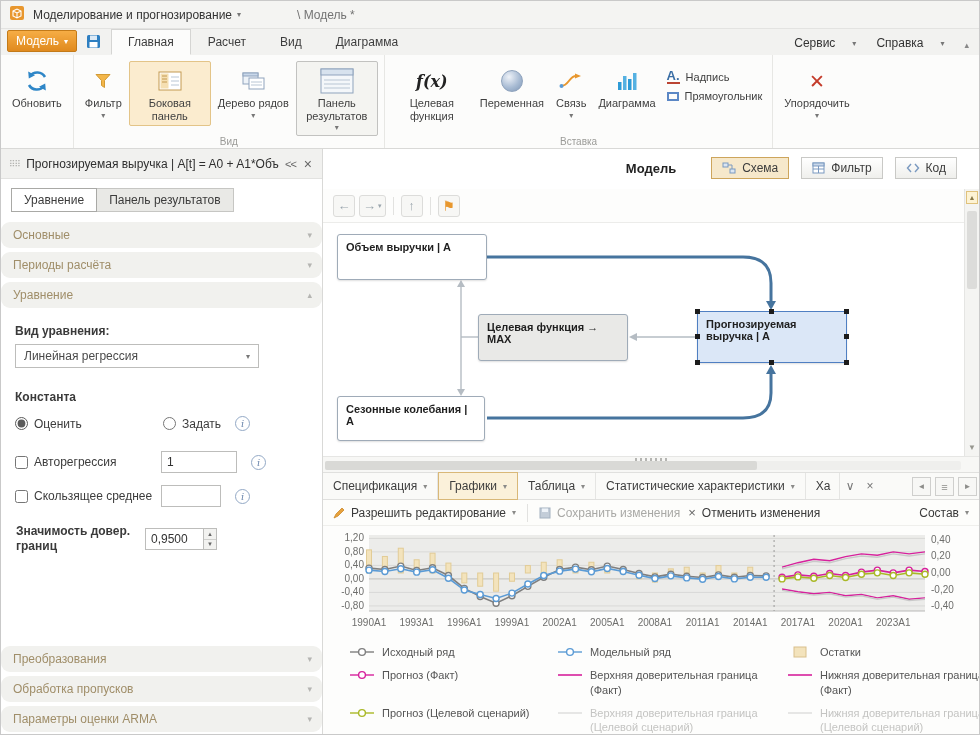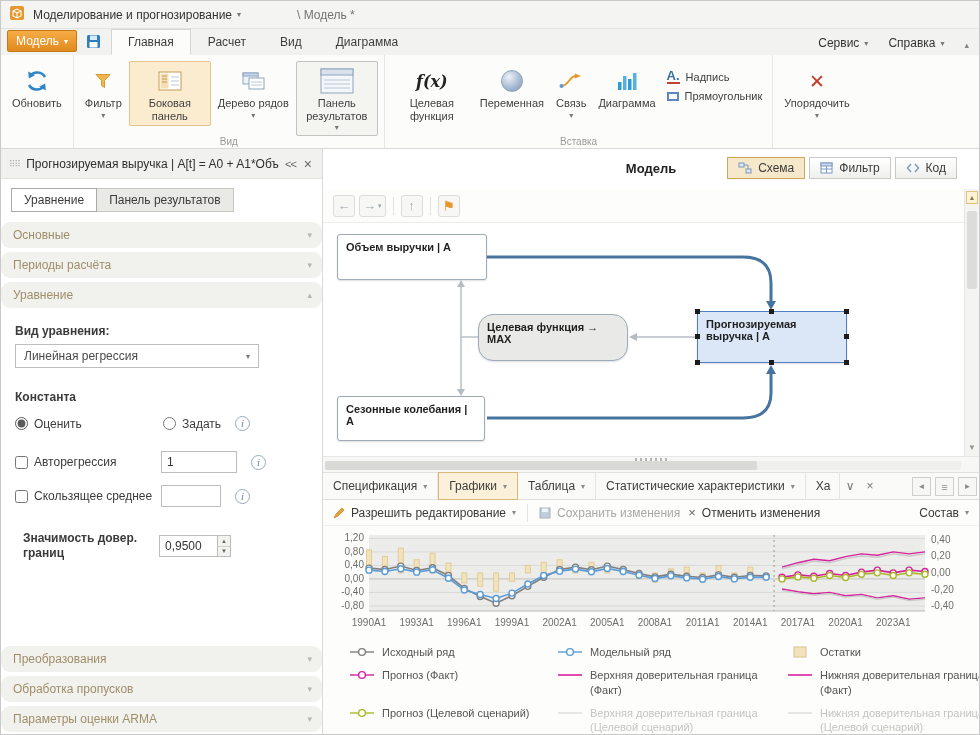--- a/index.html
+++ b/index.html
@@ -14,21 +14,21 @@
   .docpath { margin-left:48px; color:#737373; }
 
   
   #ribbon-tabs { position:absolute; left:0; top:28px; width:100%; height:26px; background:#f2f2f0; display:flex; align-items:flex-end; }
   .model-btn { margin:0 4px 3px 6px; padding:3px 8px; font-size:12px; color:#fff; background:linear-gradient(#f6ad45,#e08a1e); border:1px solid #c37a18; border-radius:2px; display:flex; align-items:center; gap:5px; cursor:pointer; font-family:inherit; }
   .model-btn .caret { color:#fff; }
   .save-btn { margin:0 6px 3px 0; width:24px; height:21px; border:1px solid transparent; background:transparent; display:grid; place-items:center; cursor:pointer; }
   .rtab { padding:5px 16px 5px; color:#3d3d3d; cursor:pointer; border:1px solid transparent; }
   .rtab.active { background:#fcfcfb; border-color:#d5d5d3; border-bottom-color:#fcfcfb; }
   .spacer { flex:1; }
-  .topmenu { display:flex; align-items:center; gap:5px; padding:5px 10px; cursor:pointer; }
+  .topmenu { display:flex; align-items:center; gap:17px; padding:5px 10px; cursor:pointer; }
   .collapse-rib { padding:5px 10px; color:#888; font-size:9px; cursor:pointer; }
 
   
   #ribbon-body { position:absolute; left:0; top:54px; width:100%; height:94px; background:#fcfcfb; border-bottom:1px solid #d9d9d7; display:flex; }
   .rgroup { position:relative; display:flex; align-items:flex-start; gap:2px; padding:6px 6px 16px; border-right:1px solid #e7e7e4; }
   .glabel { position:absolute; bottom:1px; left:0; right:0; text-align:center; font-size:10px; color:#9b9b98; }
   .rbtn { display:flex; flex-direction:column; align-items:center; padding:3px 4px; border:1px solid transparent; border-radius:2px; cursor:pointer; }
   .rbtn.on { background:#fbeccf; border-color:#e3c488; }
   .rbtn.pressed { background:#f4f4f1; border-color:#c2c2c0; }
   .ricon { height:32px; display:flex; align-items:center; justify-content:center; }
@@ -59,45 +59,45 @@
   .lbl-bold { font-weight:bold; color:#3a3a3a; margin:10px 0 6px; }
   .selectbox { width:244px; height:24px; border:1px solid #bdbdbb; background:#fff; display:flex; align-items:center; padding:0 8px; color:#4a4a4a; cursor:pointer; }
   .selectbox .sel-caret { margin-left:auto; font-size:8px; color:#777; }
   .row { display:flex; align-items:center; margin:12px 0; }
   .radio, .check { display:flex; align-items:center; gap:6px; color:#3c3c3c; cursor:pointer; }
   .radio input, .check input { width:13px; height:13px; accent-color:#5a5a5a; }
   .radio-row .radio:first-child { width:148px; }
   .check-row .check { width:146px; }
   .info { width:15px; height:15px; border-radius:50%; border:1px solid #93a9c6; color:#6c87ad; font-size:10px; font-style:italic; font-family:"DejaVu Serif",serif; display:grid; place-items:center; margin-left:14px; cursor:pointer; background:#fff; }
   .txt { height:22px; border:1px solid #bdbdbb; padding:0 5px; font-family:inherit; font-size:12px; color:#333; }
-  .sig-lbl { width:120px; margin:8px; line-height:1.25; }
+  .sig-lbl { width:120px; margin:1px; line-height:1.25; }
   .spin { display:flex; align-items:stretch; margin-left:8px; }
   .spin .txt { width:58px; border-right:none; }
   .spin-btns { width:14px; border:1px solid #bdbdbb; display:flex; flex-direction:column; }
   .spin-btns span { flex:1; font-size:6px; color:#666; display:grid; place-items:center; cursor:pointer; background:#f2f2f0; }
   .spin-btns span + span { border-top:1px solid #cfcfcd; }
   .sb-spacer { flex:1; }
 
   
   #main { position:absolute; left:322px; top:148px; right:0; bottom:0; background:#fff; }
   #main-header { position:absolute; left:0; top:0; right:0; height:40px; }
   .mtitle { position:absolute; left:0; right:0; top:12px; text-align:center; font-weight:bold; font-size:13px; color:#222; }
-  .view-btns { position:absolute; right:22px; top:8px; display:flex; gap:4px; }
+  .view-btns { position:absolute; right:22px; top:8px; display:flex; gap:12px; }
   .view-btn { display:flex; align-items:center; gap:6px; border:1px solid #c9c9c6; background:linear-gradient(#ffffff,#efefec); padding:3px 10px; cursor:pointer; color:#3c3c3c; }
   .view-btn.active { background:#f6e8cb; border-color:#cda55c; }
   #canvas-toolbar { position:absolute; left:0; top:40px; right:15px; height:34px; border-bottom:1px solid #ececea; display:flex; align-items:center; gap:4px; padding:0 10px; background:#fdfdfc; }
   .tbtn { min-width:22px; height:22px; border:1px solid #dcdcda; border-radius:3px; background:#f7f7f5; color:#9aa5ad; display:flex; align-items:center; justify-content:center; gap:2px; font-size:13px; cursor:pointer; padding:0 3px; }
   .tbtn .mini { font-size:7px; color:#9aa5ad; }
   .tbtn.flag { color:#e8972e; font-size:14px; }
   .tsep { width:1px; height:18px; background:#e2e2e0; margin:0 3px; }
 
   #canvas { position:absolute; left:0; top:74px; width:643px; height:233px; background:#fff; }
   #edges { position:absolute; left:0; top:0; }
   .node { position:absolute; background:#fff; border:1px solid #9fabb8; border-radius:3px; box-shadow:0 1px 2px rgba(0,0,0,.13); font-size:11px; font-weight:bold; color:#1f1f1f; padding:6px 8px; cursor:move; }
-  .node.gray { background:#e9e9e7;border-radius:15px; }
+  .node.gray { background:#e9e9e7; }
   .node.sel { background:#dbe7f7; border:1px solid #4f7fc2; }
   .h { position:absolute; width:5px; height:5px; background:#1c1c1c; }
   .h-tl{left:-3px;top:-3px} .h-t{left:calc(50% - 3px);top:-3px} .h-tr{right:-3px;top:-3px}
   .h-l{left:-3px;top:calc(50% - 3px)} .h-r{right:-3px;top:calc(50% - 3px)}
   .h-bl{left:-3px;bottom:-3px} .h-b{left:calc(50% - 3px);bottom:-3px} .h-br{right:-3px;bottom:-3px}
 
   #vscroll { position:absolute; right:0; top:40px; width:15px; height:267px; background:#f4f4f2; border-left:1px solid #e5e5e3; }
   .vs-locate { position:absolute; left:1px; top:2px; width:12px; height:13px; background:#fdf3d4; border:1px solid #e0c27c; color:#8a7a4a; font-size:7px; display:grid; place-items:center; cursor:pointer; }
   .vs-thumb { position:absolute; left:2px; top:22px; width:10px; height:78px; background:#dcdcda; border-radius:2px; cursor:pointer; }
   .vs-down { position:absolute; left:1px; bottom:2px; width:12px; height:13px; color:#96968f; font-size:8px; display:grid; place-items:center; cursor:pointer; }

